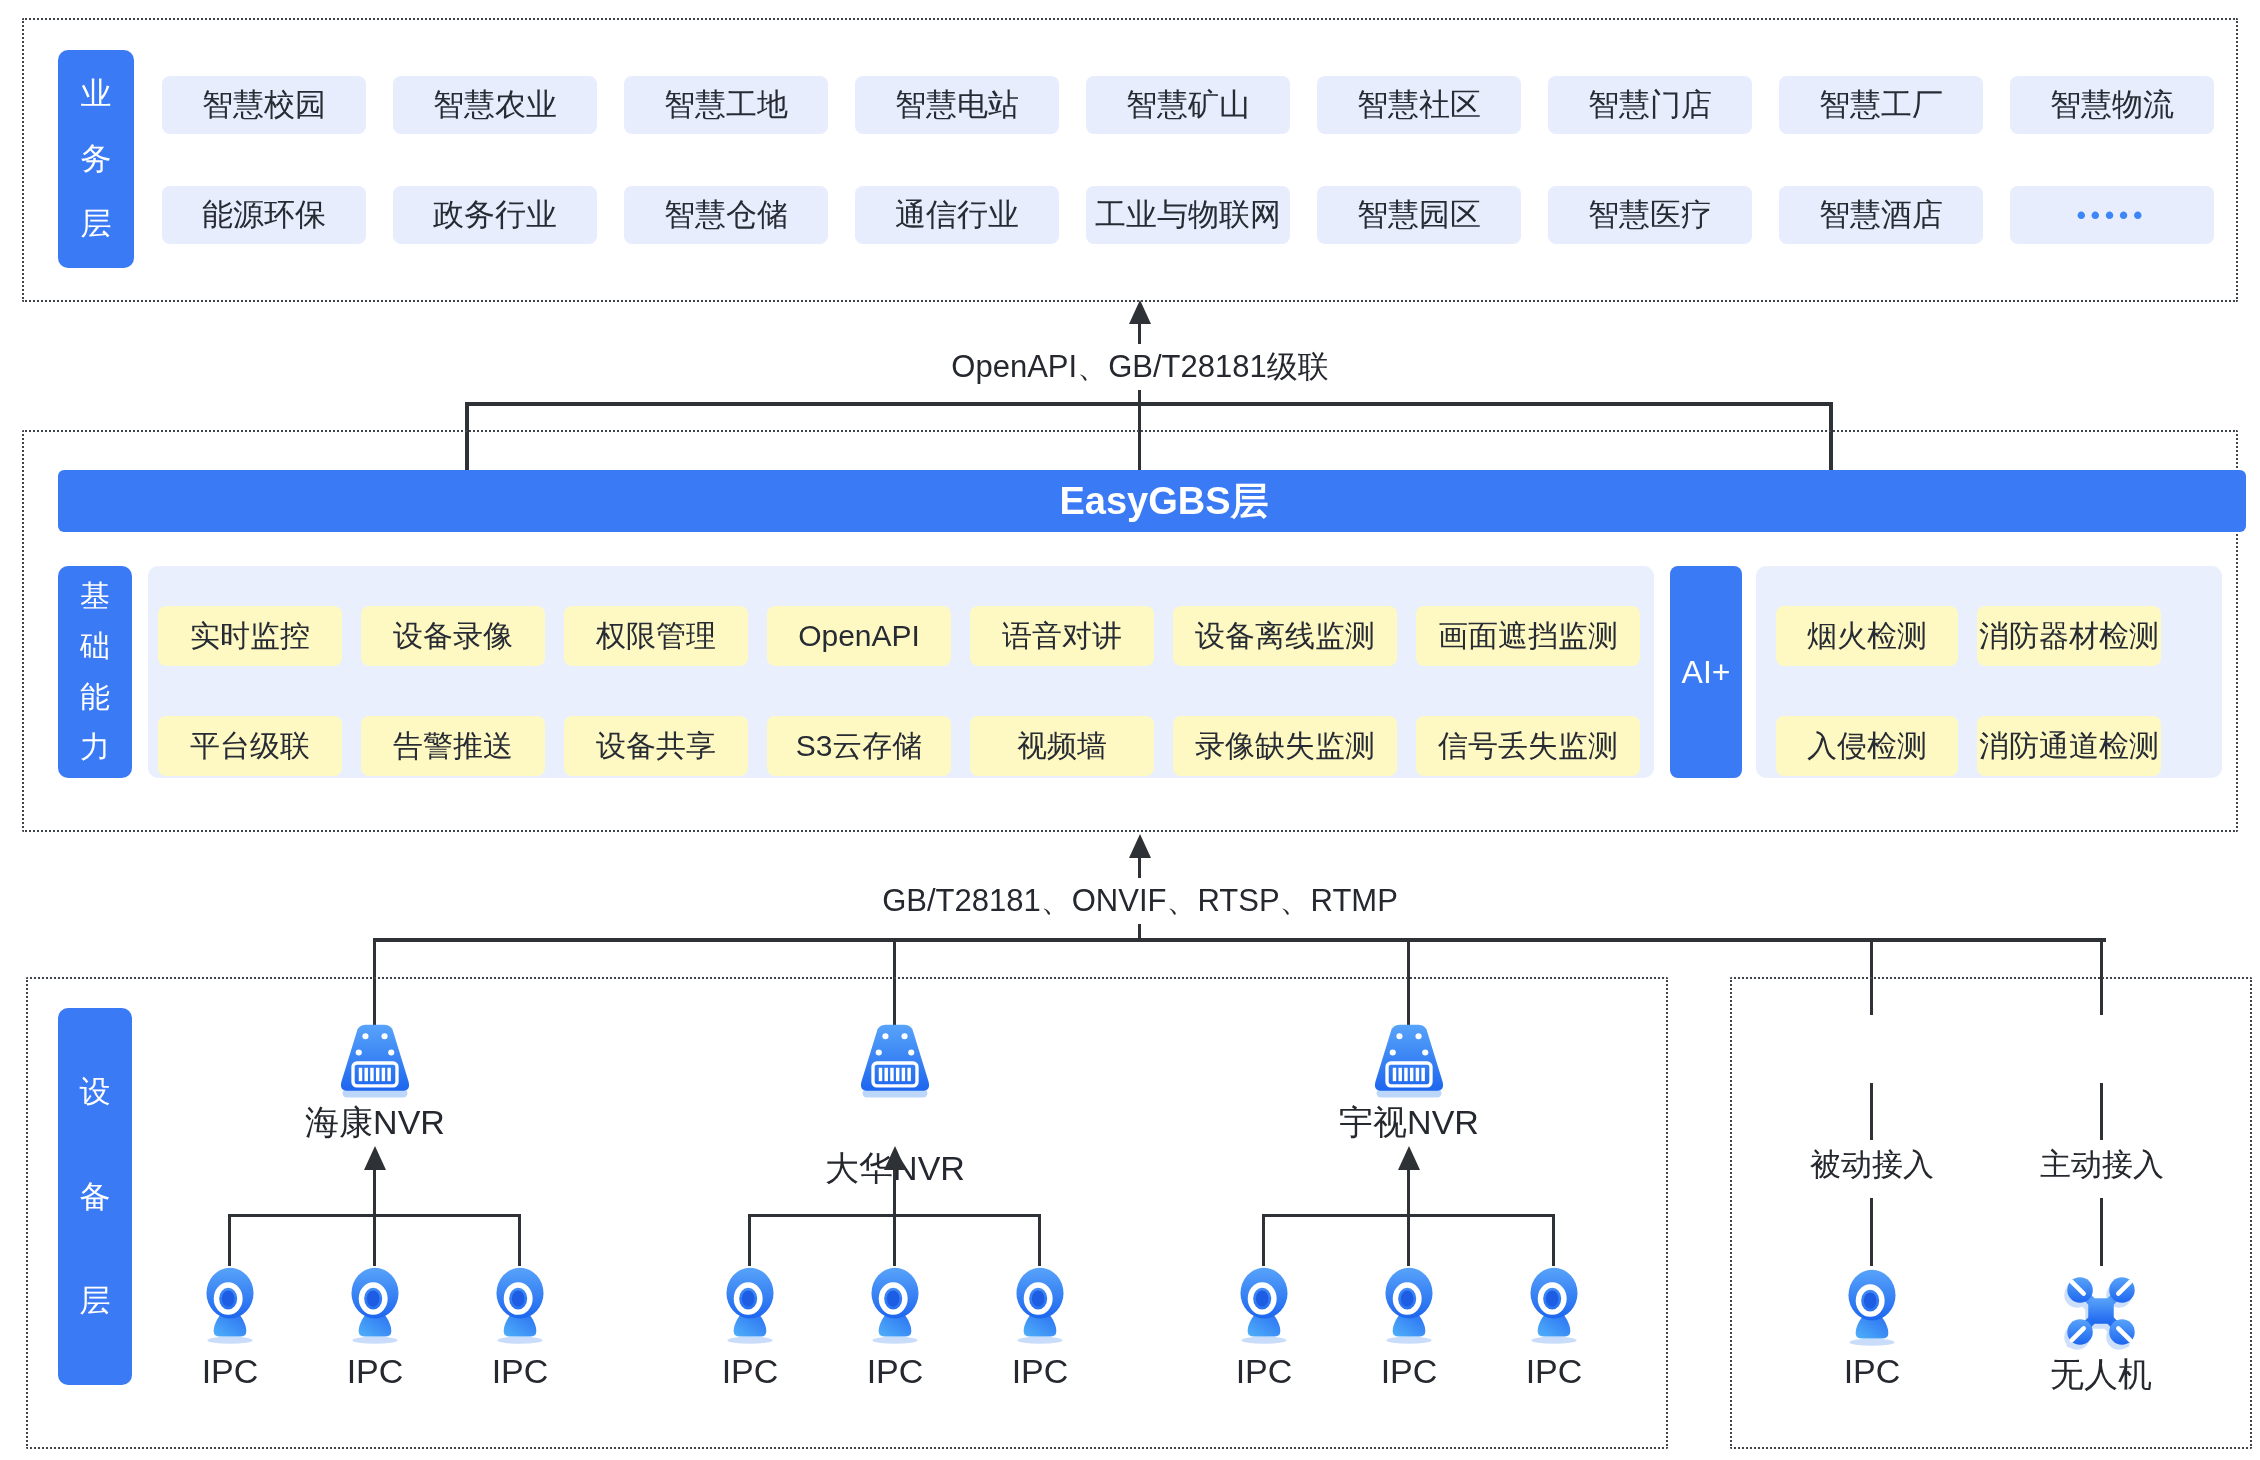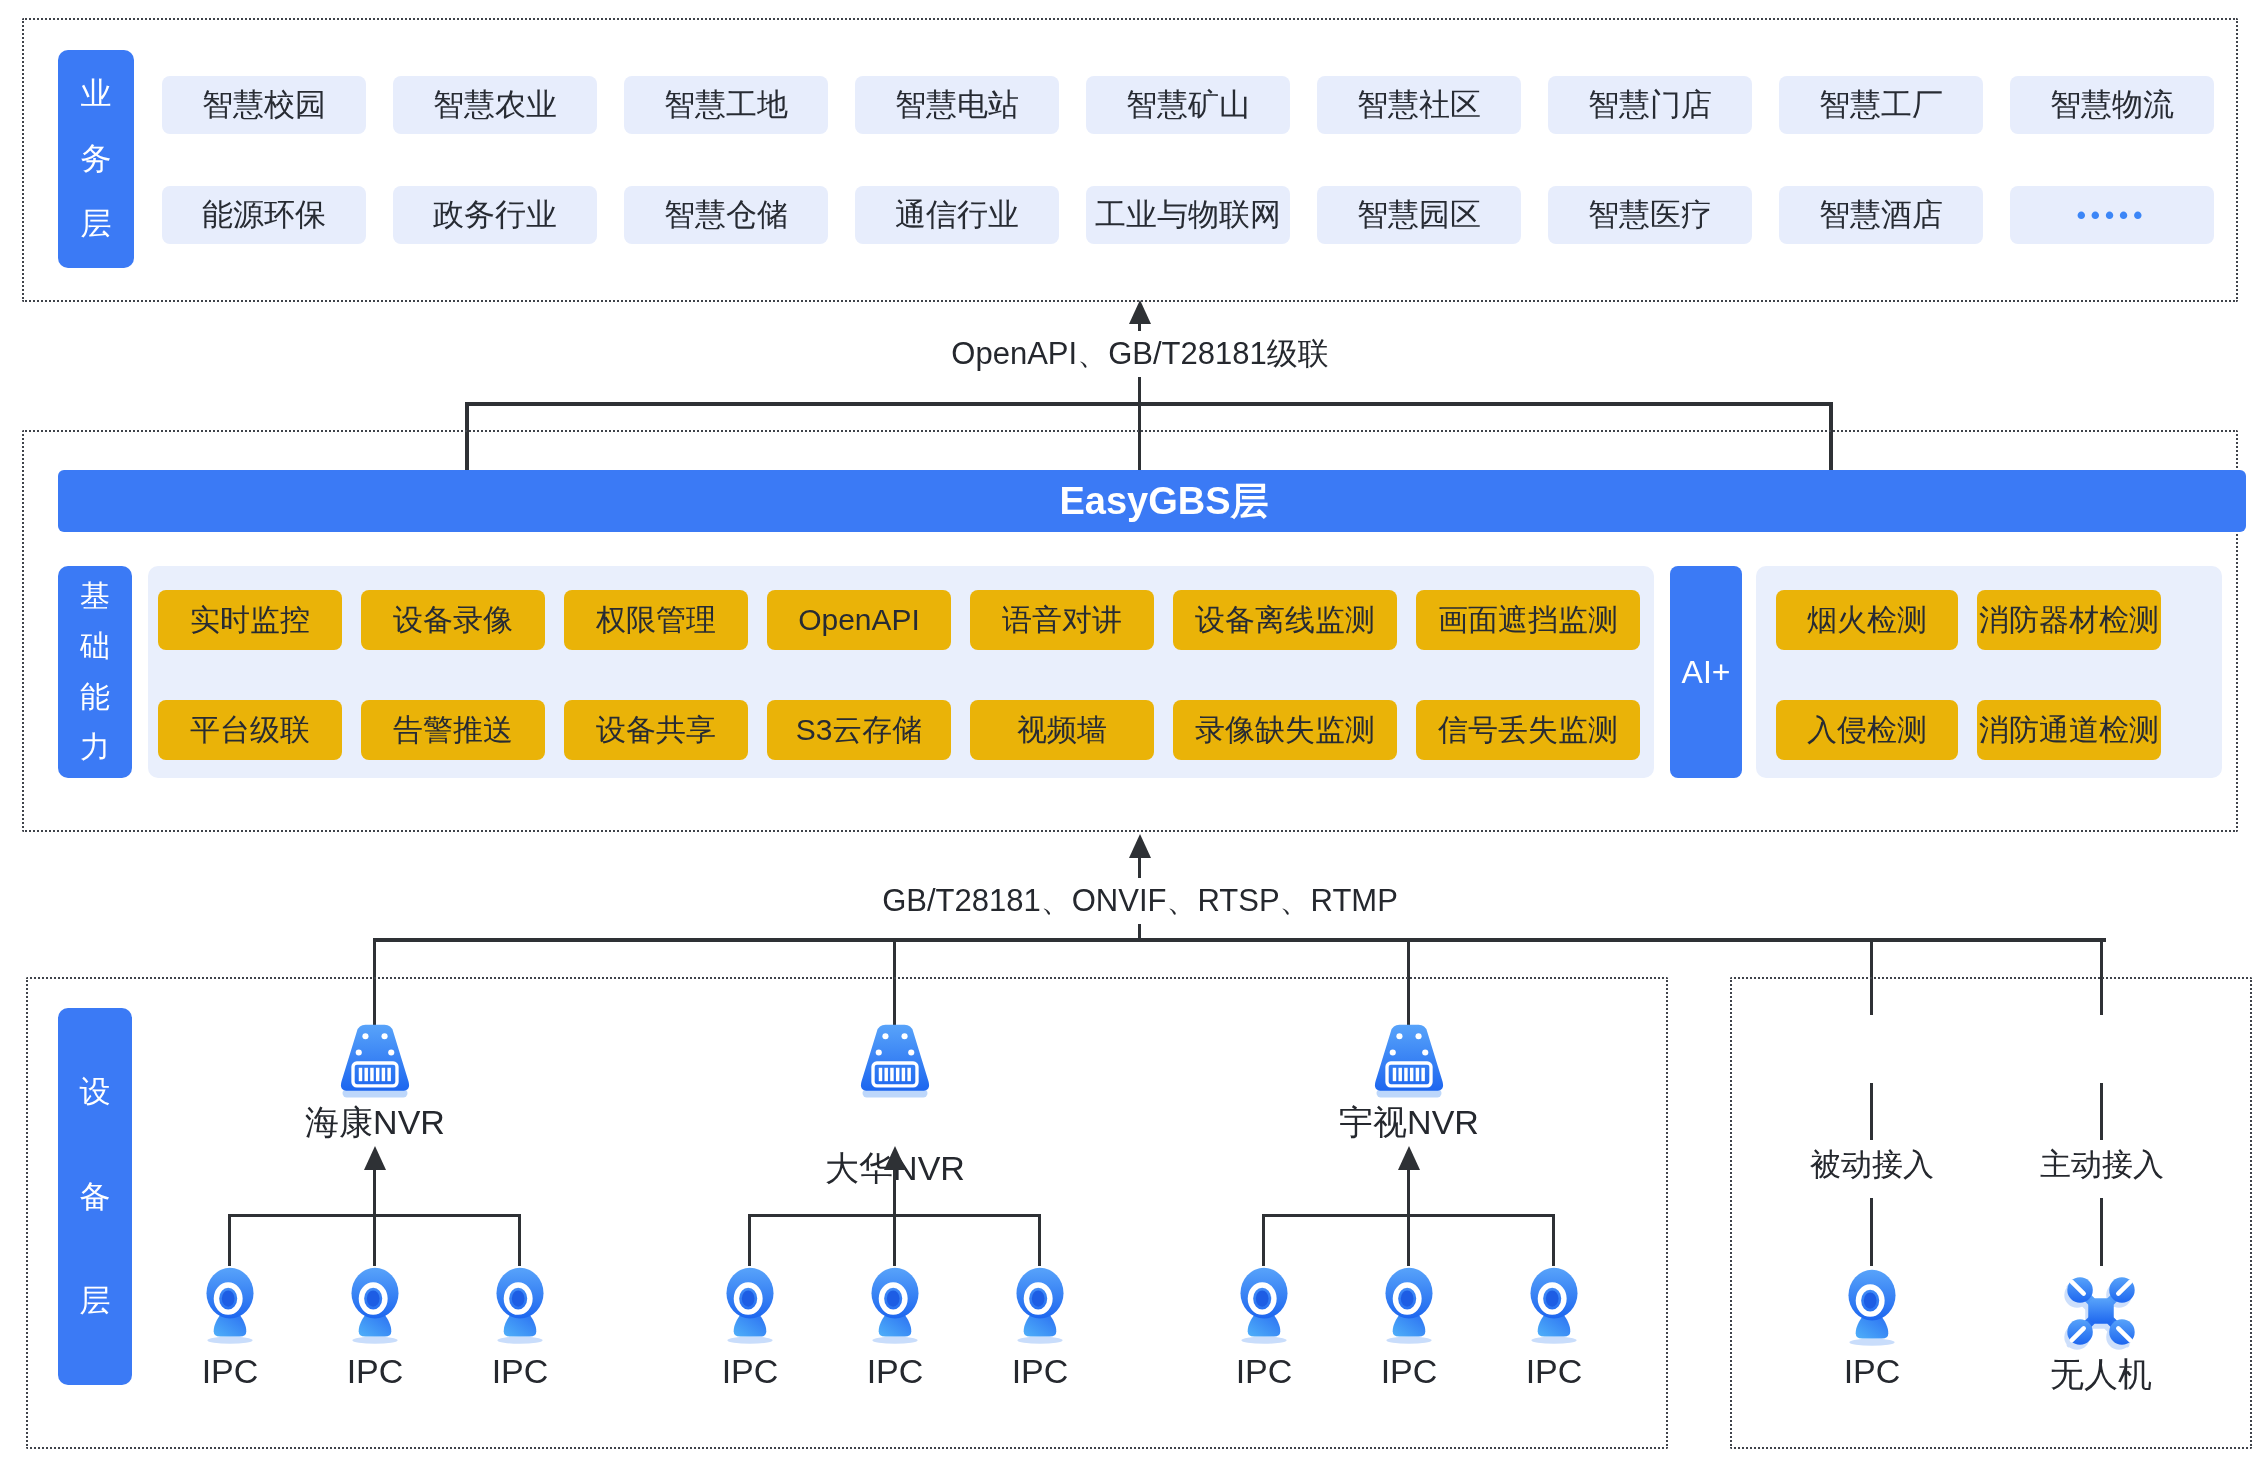--- a/index.html
+++ b/index.html
@@ -8,21 +8,21 @@
     font-family:"Liberation Sans","DejaVu Sans",sans-serif;color:#2A2D33;overflow:hidden;
   }
   .dotted-box{position:absolute;border:2px dotted #3F434A;border-radius:2px;background:transparent;}
   .vstack{position:absolute;display:flex;flex-direction:column;align-items:center;justify-content:space-evenly;
     background:#3B7AF5;color:#fff;border-radius:10px;font-size:31px;font-weight:500;}
   .banner{position:absolute;display:flex;align-items:center;justify-content:center;
     background:#3B7AF5;color:#fff;border-radius:6px;font-weight:700;padding-left:24px;}
   .panel{position:absolute;background:#E9EFFC;border-radius:10px;}
   .chip{display:flex;align-items:center;justify-content:center;background:#E7EDFC;border-radius:8px;
     font-size:31px;color:#272B33;white-space:nowrap;}
-  .chip.white{background:#eab308;font-size:30px;}
+  .chip.white{background:#fef9c3;font-size:30px;margin-top:16px;}
   .biz-grid{position:absolute;left:162px;top:76px;display:grid;
     grid-template-columns:repeat(9,204px);grid-template-rows:58px 58px;column-gap:27px;row-gap:52px;}
   .cap-row{position:absolute;display:flex;gap:19px;height:60px;}
   .cap-row .chip{height:60px;}
   .w4{width:184px;}  .w6{width:224px;}  .a4{width:182px;}  .a6{width:184px;}
   .dots{color:#3C86F7;font-weight:700;letter-spacing:5px;font-size:26px;}
   .vl{position:absolute;width:3px;background:#2E3135;}
   .hl{position:absolute;height:4px;background:#2E3135;}
   .hl3{position:absolute;height:3px;background:#2E3135;}
   .arr{position:absolute;width:0;height:0;border-left:11px solid transparent;border-right:11px solid transparent;
@@ -108,21 +108,21 @@
     <div class="chip">通信行业</div>
     <div class="chip">工业与物联网</div>
     <div class="chip">智慧园区</div>
     <div class="chip">智慧医疗</div>
     <div class="chip">智慧酒店</div>
     <div class="chip dots">•••••</div>
   </div>
 
   <div class="arr" style="left:1129px;top:300px;"></div>
   <div class="vl" style="left:1138px;top:324px;height:146px;"></div>
-  <div class="conn-label" style="left:1140px;top:331px;">OpenAPI、GB/T28181级联</div>
+  <div class="conn-label" style="left:1140px;top:344px;">OpenAPI、GB/T28181级联</div>
   <div class="hl" style="left:467px;top:402px;width:1366px;"></div>
   <div class="vl" style="left:465px;top:402px;width:4px;height:68px;"></div>
   <div class="vl" style="left:1829px;top:402px;width:4px;height:68px;"></div>
 
   <div class="dotted-box" style="left:22px;top:430px;width:2212px;height:398px;"></div>
   <div class="banner" style="left:58px;top:470px;width:2164px;height:62px;font-size:38px;z-index:2;">EasyGBS层</div>
   <div class="vstack" style="left:58px;top:566px;width:74px;height:212px;font-size:30px;">
       <span>基</span>
       <span>础</span>
       <span>能</span>

